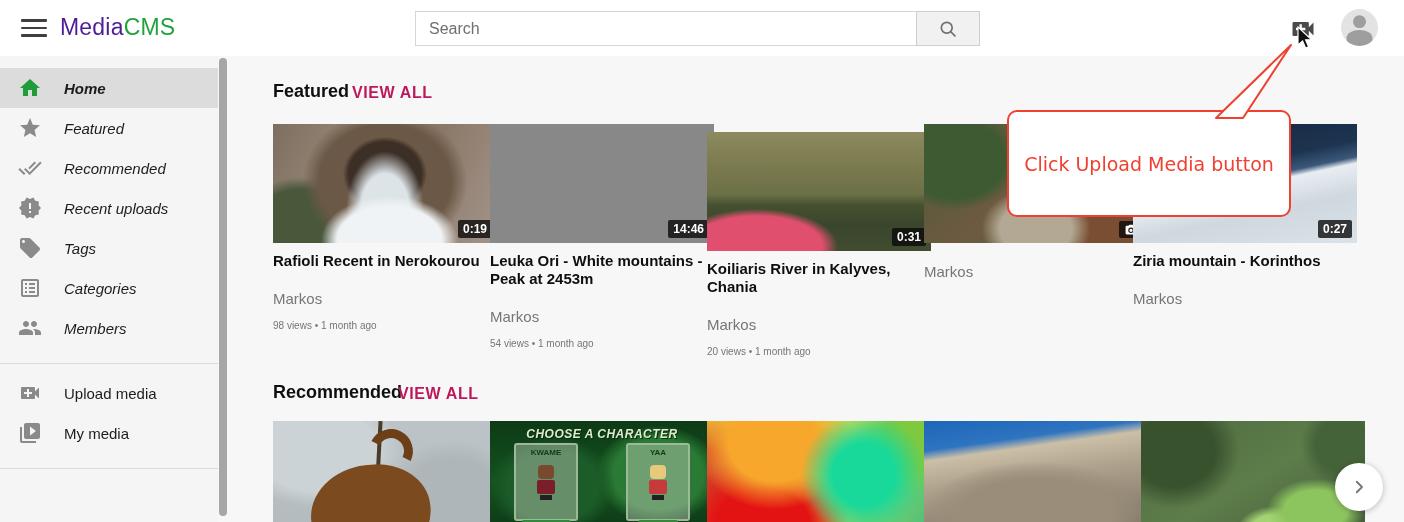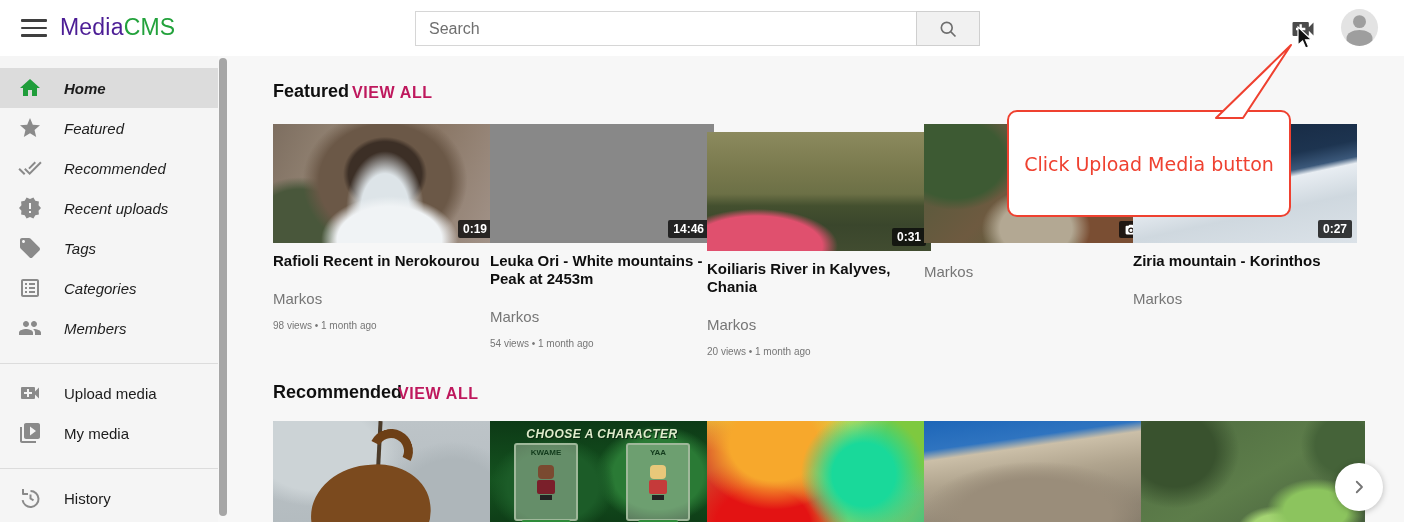--- a/index.html
+++ b/index.html
@@ -212,28 +212,20 @@
       </svg>
     <span>Upload media</span>
   </div>
   <div class="side-item">
     <svg class="sicon" viewBox="0 0 24 24" fill="#8a8a8a">
         <path d="M4 6H2v14c0 1.1.9 2 2 2h14v-2H4V6zm16-4H8c-1.1 0-2 .9-2 2v12c0 1.1.9 2 2 2h12c1.1 0 2-.9 2-2V4c0-1.1-.9-2-2-2zm-8 12.5v-9l6 4.5-6 4.5z"></path>
       </svg>
     <span>My media</span>
   </div>
   <div class="side-div"></div>
-  <div class="side-item">
-    <svg class="sicon" viewBox="0 0 24 24" fill="none" stroke="#8a8a8a" stroke-width="2">
-        <path d="M12.5 5a8 8 0 1 1-7.9 9.2"></path>
-        <path d="M5 3v5h5" stroke-linejoin="round"></path>
-        <path d="M12.5 8.5v4l3 1.8"></path>
-      </svg>
-    <span>History</span>
-  </div>
 </div>
 <div class="sscroll">
     <div class="thumbbar"></div>
   </div>
 
 <div class="section-head" style="left:273px; top:81px;">Featured</div>
 <div class="viewall" style="left:352px; top:84px;">VIEW ALL</div>
 
 <div class="card" style="left:273px; top:124px;">
   <div class="thumb t-fountain">

